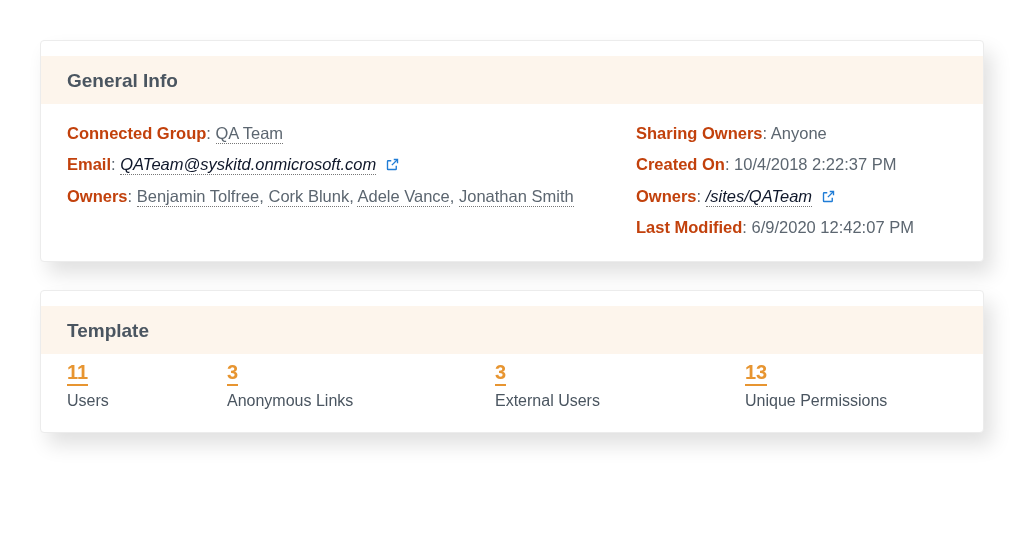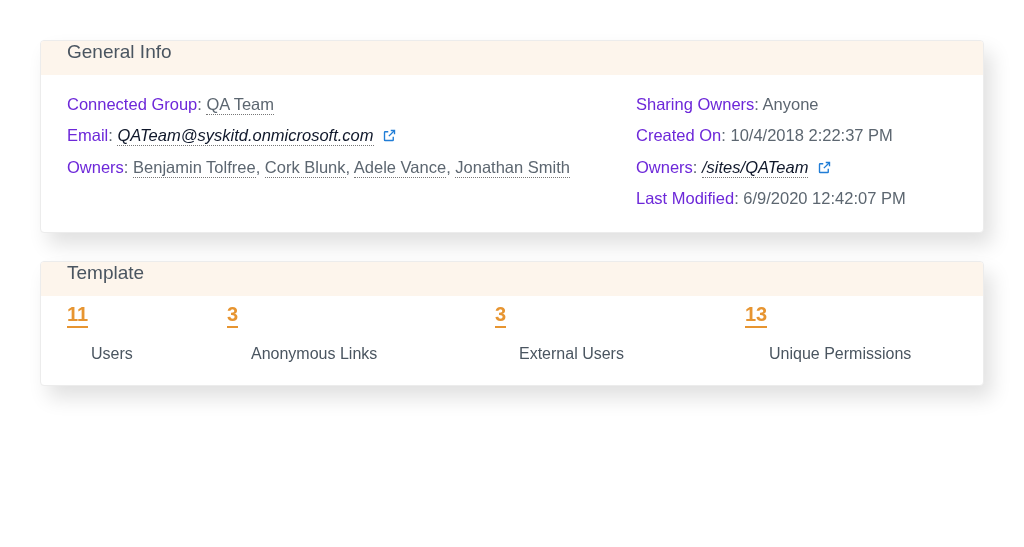--- a/index.html
+++ b/index.html
@@ -13,43 +13,44 @@
       border: 1px solid #ececec;
       border-radius: 4px;
       box-shadow: 8px 12px 20px rgba(0,0,0,0.12);
       background: #fff;
       width: 944px;
       margin: 0 auto 28px auto;
       overflow: hidden;
     }
     .card-header {
       background: #fdf5ec;
-      padding: 0 26px 12px 26px;
+      padding: 14px 26px 12px 26px;
       font-size: 19px;
-      font-weight: 400;
+      font-weight: 700;
       color: #4a5560;
+      margin-top: 15px;
     }
     .card-body {
       padding: 14px 26px 18px 26px;
     }
     .two-col {
       display: flex;
       gap: 24px;
     }
     .col-left { flex: 0 0 545px; }
     .col-right { flex: 1; }
     .info-row {
       font-size: 16.5px;
       line-height: 1.9;
       color: #5c6670;
       white-space: nowrap;
     }
     .info-label {
-      font-weight: 400;
-      color: #6d28d9;
+      font-weight: 700;
+      color: #c2410c;
     }
     .dotted {
       border-bottom: 1px dotted #777;
       padding-bottom: 1px;
     }
     .link {
       color: #0f172a;
       font-style: italic;
     }
     .ext-icon {
@@ -59,40 +60,39 @@
     }
     .ext-icon svg { width: 15px; height: 15px; }
     .sep { }
     .overview-row {
       display: flex;
       padding: 6px 26px 22px 26px;
     }
     .stat {
       display: flex;
       flex-direction: column;
-      gap: 13px;
+      gap: 2px;
     }
     .stat:nth-child(1){ flex-basis: 160px; }
     .stat:nth-child(2){ flex-basis: 268px; }
     .stat:nth-child(3){ flex-basis: 250px; }
     .stat:nth-child(4){ flex: 1; }
     .stat-num {
       color: #e79531;
       font-weight: 700;
       font-size: 20px;
       border-bottom: 2px solid #e79531;
       align-self: flex-start;
       padding-bottom: 0px;
       line-height: 1.2;
     }
     .stat-label {
       font-size: 16px;
       color: #4a5560;
       margin-top: 4px;
-      margin-left: 24px;
     }
   </style>
 </head>
 <body>
 
 <div class="card">
   <div class="card-header">
     <span>General Info</span>
   </div>
   <div class="card-body two-col">

